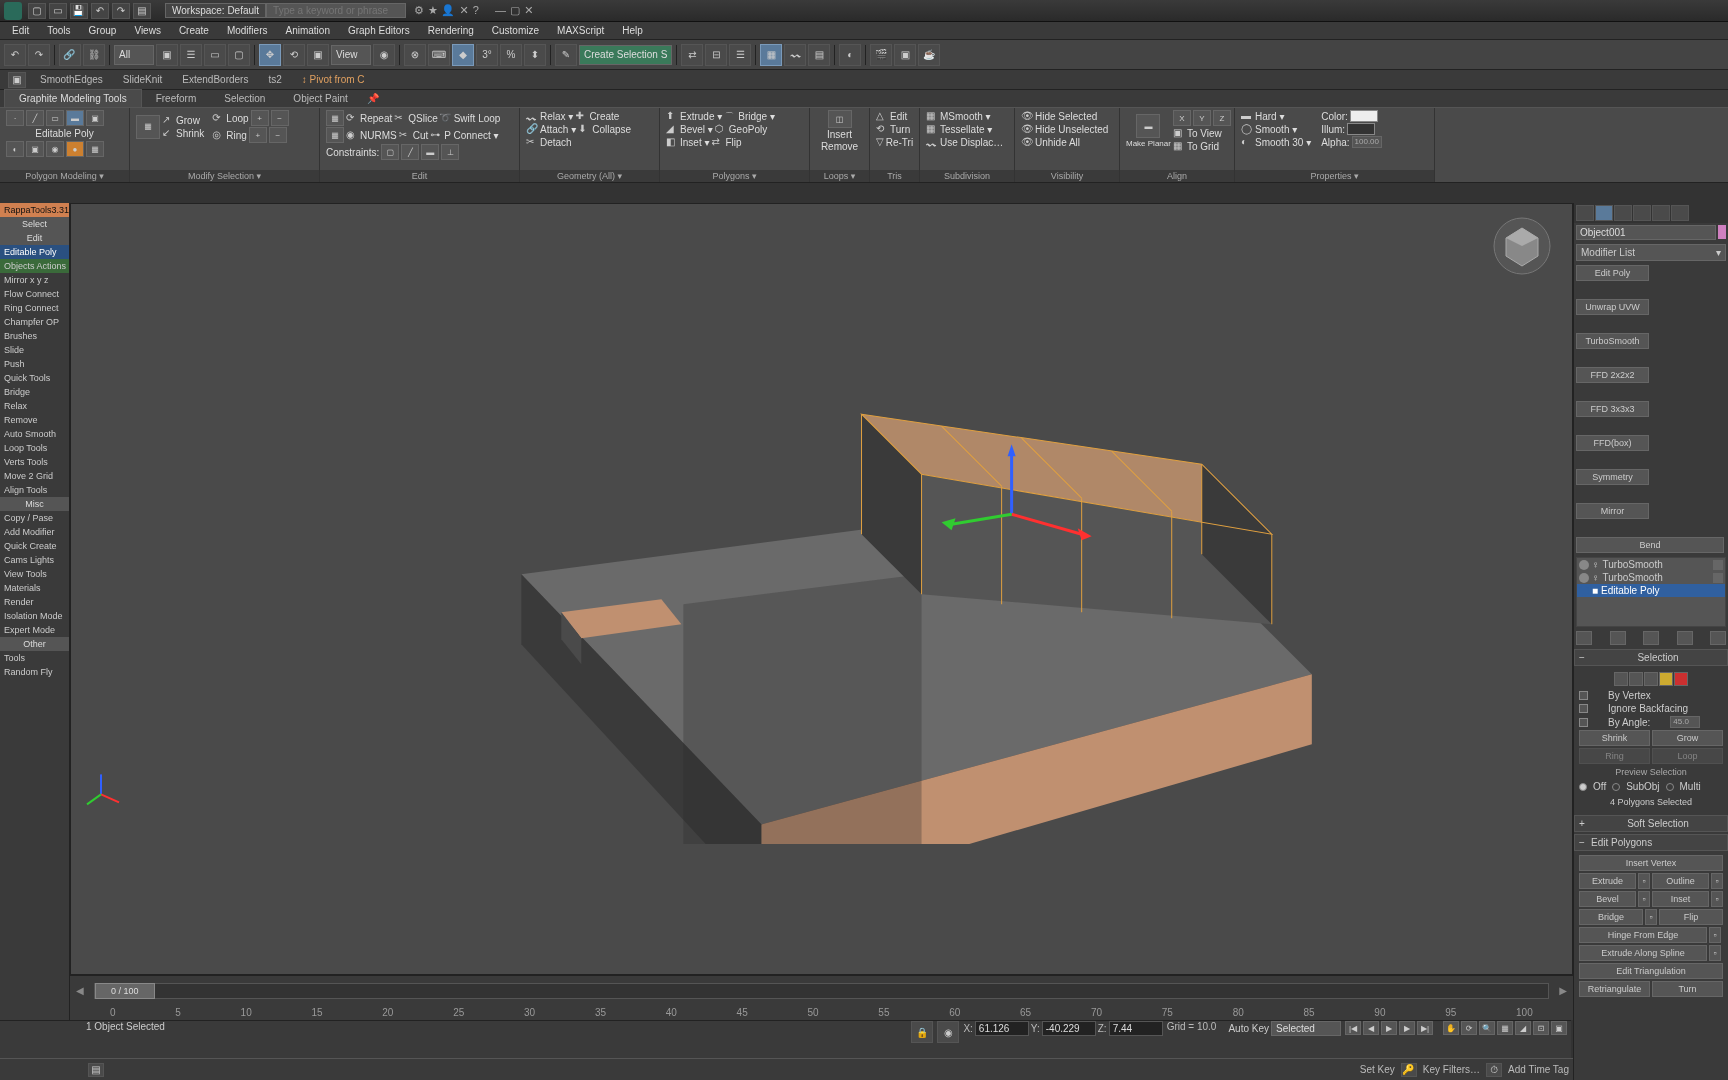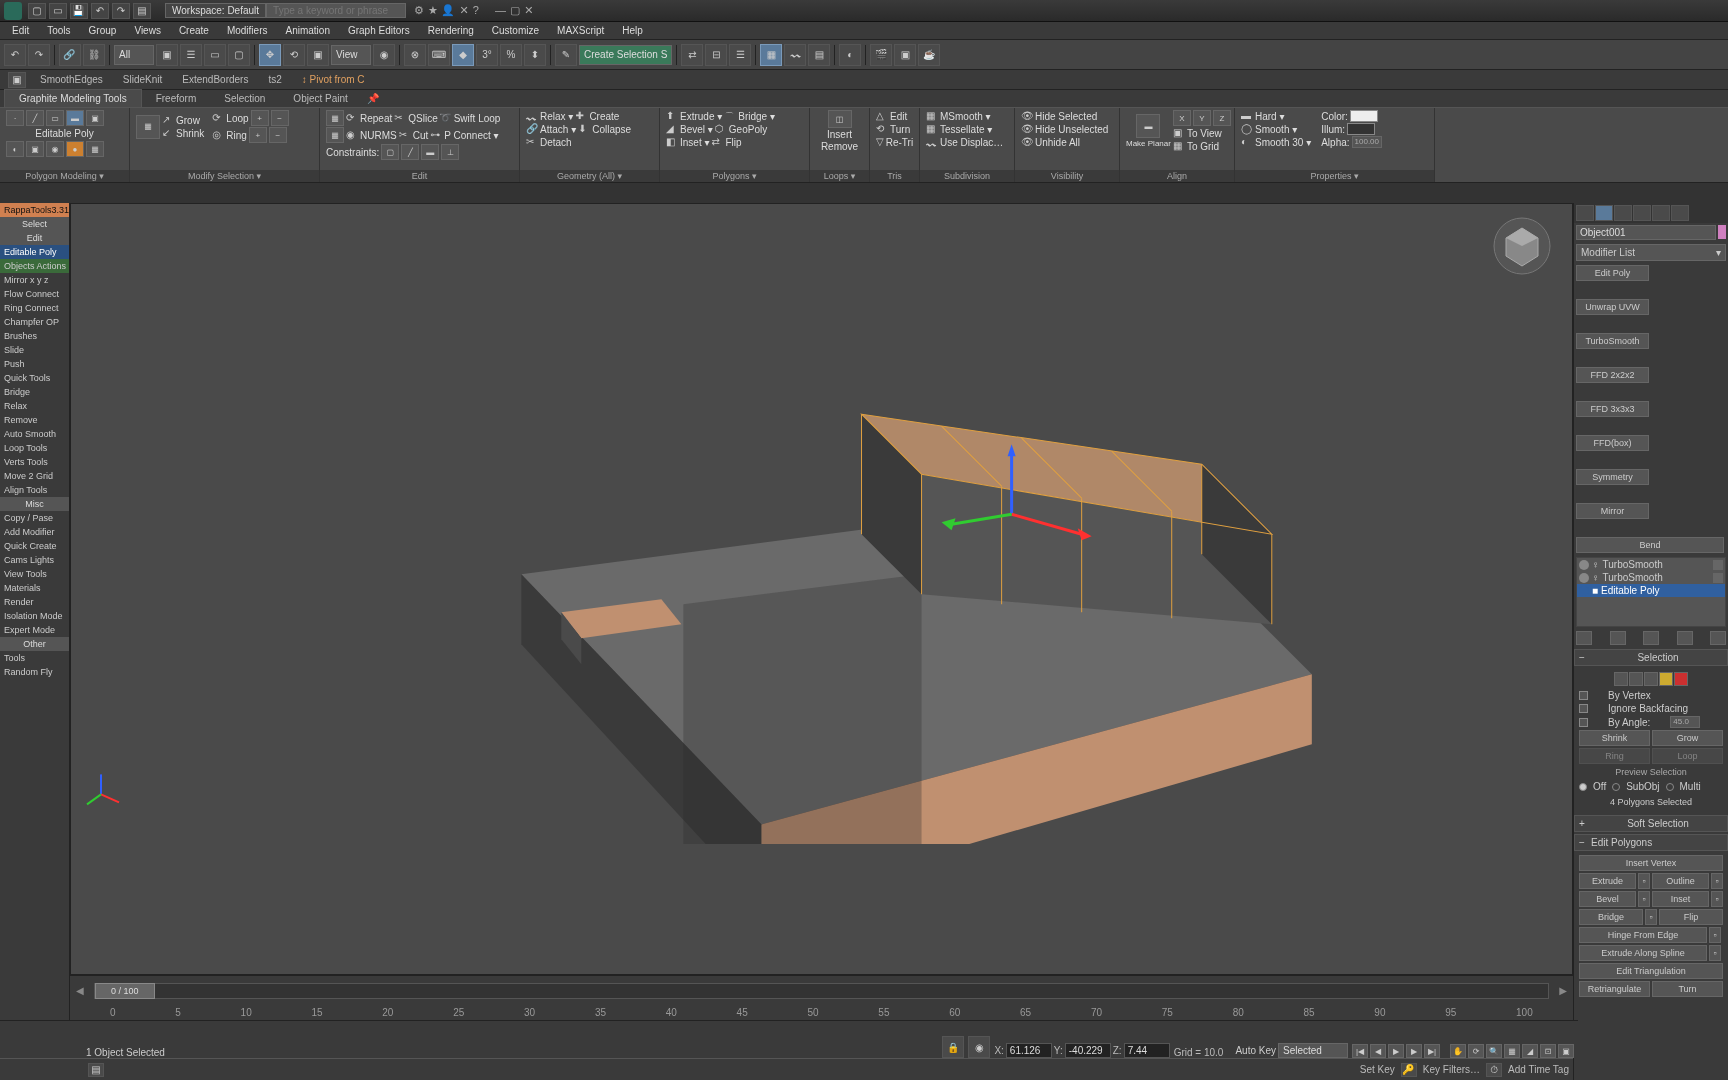--- a/index.html
+++ b/index.html
@@ -77,26 +77,26 @@
 .btn-pair{display:flex;gap:2px;padding:1px 2px}
 .btn-pair .bp{flex:1;background:#555;border:1px solid #666;padding:2px;text-align:center;color:#ccc;font-size:9px}
 .radio-row{display:flex;gap:6px;padding:2px;color:#ccc;font-size:9px;align-items:center}
 .radio{width:8px;height:8px;border:1px solid #888;border-radius:50%}
 .radio.on{background:#ccc}
 .timebar{position:absolute;left:70px;right:155px;bottom:75px;height:30px;background:#3a3a3a;display:flex;align-items:center;border-top:1px solid #222}
 .time-slider{flex:1;height:16px;background:#333;border:1px solid #555;position:relative;margin:0 4px}
 .time-slider .thumb{position:absolute;left:0;top:-1px;width:60px;height:16px;background:#666;border:1px solid #888;text-align:center;color:#ddd;font-size:9px;line-height:14px}
 .ruler{position:absolute;left:70px;right:155px;bottom:60px;height:15px;background:#3a3a3a;display:flex;align-items:center;padding:0 40px;justify-content:space-between;color:#999;font-size:8px}
 .ruler span{position:relative}
-.status-bar{position:absolute;left:0;right:150px;bottom:22px;height:38px;background:#3a3a3a;border-top:1px solid #222;display:flex;align-items:flex-end;padding:0 4px;gap:4px}
+.status-bar{position:absolute;left:0;right:157px;bottom:22px;height:38px;background:#3a3a3a;border-top:1px solid #222;display:flex;align-items:flex-start;padding:0 4px;gap:4px}
 .status-left{flex:0 0 70px;background:#555;border:1px solid #666;height:16px;padding:1px 4px;color:#ddd;font-size:9px}
 .status-mid{flex:1;color:#ccc;padding:0 8px}
 .xyz{display:flex;gap:2px;align-items:center}
 .xyz label{color:#bbb}
-.xyz .nv{width:46px;background:#222;border:1px solid #555;color:#ddd;padding:1px 3px}
+.xyz .nv{width:54px;background:#222;border:1px solid #555;color:#ddd;padding:1px 3px}
 .grid-lbl{color:#bbb;margin-left:0}
 .anim-ctrl{display:flex;gap:2px}
 .anim-ctrl .ab{width:16px;height:14px;background:#555;border:1px solid #666;display:flex;align-items:center;justify-content:center;font-size:8px}
 .autokey{display:flex;align-items:center;gap:2px;margin-left:8px}
 .ak-combo{background:#555;border:1px solid #666;padding:1px 4px;color:#ddd;width:70px}
 .bottom-bar{position:absolute;left:0;right:155px;bottom:0;height:22px;background:#3a3a3a;display:flex;align-items:center;padding:0 4px;gap:6px;color:#bbb;border-top:1px solid #555}
 svg{display:block}
 </style>
 </head>
 <body>

